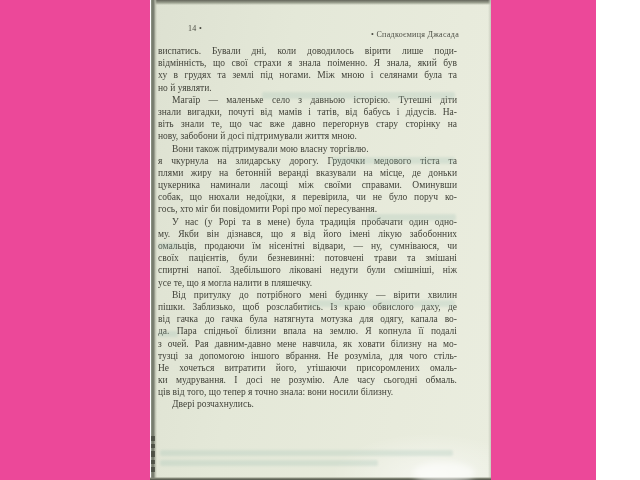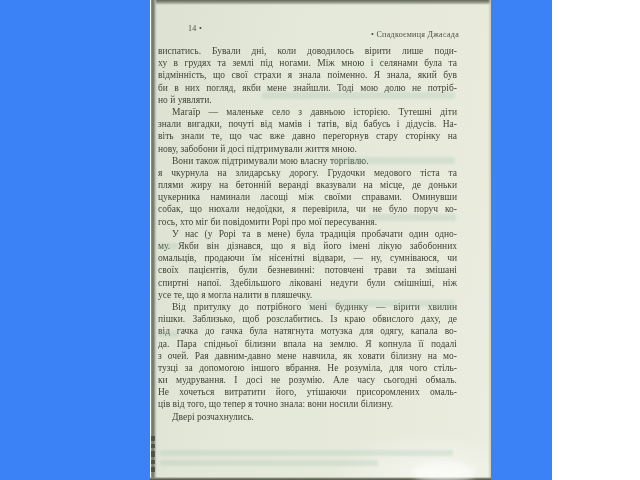--- a/index.html
+++ b/index.html
@@ -6,23 +6,23 @@
     margin: 0;
     padding: 0;
     width: 640px;
     height: 480px;
     background: #ffffff;
     overflow: hidden;
     font-family: "Liberation Serif", "DejaVu Serif", serif;
   }
   .canvas {
     position: relative;
-    width: 552px;
+    width: 596px;
     height: 480px;
-    background: #3b82f6;
+    background: #ec4899;
   }
   
   .photo {
     position: absolute;
     left: 150px;
     top: 0;
     width: 341px;
     height: 480px;
     background:
       radial-gradient(140px 60px at 82% 99%, rgba(255,255,255,0.55), rgba(255,255,255,0) 70%),
@@ -134,23 +134,22 @@
     <div class="spine-mark" style="top:467px;height:5px;"></div>
 
     <div class="header">
       <span class="pagenum">14 •</span>
       <span class="runtitle">• Спадкоємиця Джасада</span>
     </div>
 
     <div class="bodytext" id="bodytext">
         <div class="para">
           <div class="line">виспатись. Бували дні, коли доводилось вірити лише поди-</div>
+          <div class="line">відмінність, що свої страхи я знала поіменно. Я знала, який був</div>
           <div class="line">ху в грудях та землі під ногами. Між мною і селянами була та</div>
-          <div class="line">відмінність, що свої страхи я знала поіменно. Я знала, який був</div>
-          <div class="line">би в них погляд, якби мене знайшли. Тоді мою долю не потріб-</div>
           <div class="line plast">но й уявляти.</div>
         </div>
         <div class="para">
           <div class="line ind">Магаїр — маленьке село з давньою історією. Тутешні діти</div>
           <div class="line">знали вигадки, почуті від мамів і татів, від бабусь і дідусів. На-</div>
           <div class="line">віть знали те, що час вже давно перегорнув стару сторінку на</div>
           <div class="line plast">нову, забобони й досі підтримували життя мною.</div>
         </div>
         <div class="para">
           <div class="line plast ind">Вони також підтримували мою власну торгівлю.</div>
@@ -170,22 +169,22 @@
           <div class="line">спиртні напої. Здебільшого ліковані недуги були смішніші, ніж</div>
           <div class="line plast">усе те, що я могла налити в пляшечку.</div>
         </div>
         <div class="para">
           <div class="line ind">Від притулку до потрібного мені будинку — вірити хвилин</div>
           <div class="line">пішки. Заблизько, щоб розслабитись. Із краю обвислого даху, де</div>
           <div class="line">від гачка до гачка була натягнута мотузка для одягу, капала во-</div>
           <div class="line">да. Пара спідньої білизни впала на землю. Я копнула її подалі</div>
           <div class="line">з очей. Рая давним-давно мене навчила, як ховати білизну на мо-</div>
           <div class="line">тузці за допомогою іншого вбрання. Не розуміла, для чого стіль-</div>
+          <div class="line">Не хочеться витратити його, утішаючи присоромлених омаль-</div>
           <div class="line">ки мудрування. І досі не розумію. Але часу сьогодні обмаль.</div>
-          <div class="line">Не хочеться витратити його, утішаючи присоромлених омаль-</div>
           <div class="line plast">ців від того, що тепер я точно знала: вони носили білизну.</div>
         </div>
         <div class="para">
           <div class="line plast ind">Двері розчахнулись.</div>
         </div>
       </div>
 
     <div class="ghost" style="left:112px;top:92px;width:193px;height:7px;"></div>
     <div class="ghost" style="left:182px;top:157px;width:123px;height:7px;"></div>
     <div class="ghost" style="left:218px;top:214px;width:88px;height:7px;"></div>

